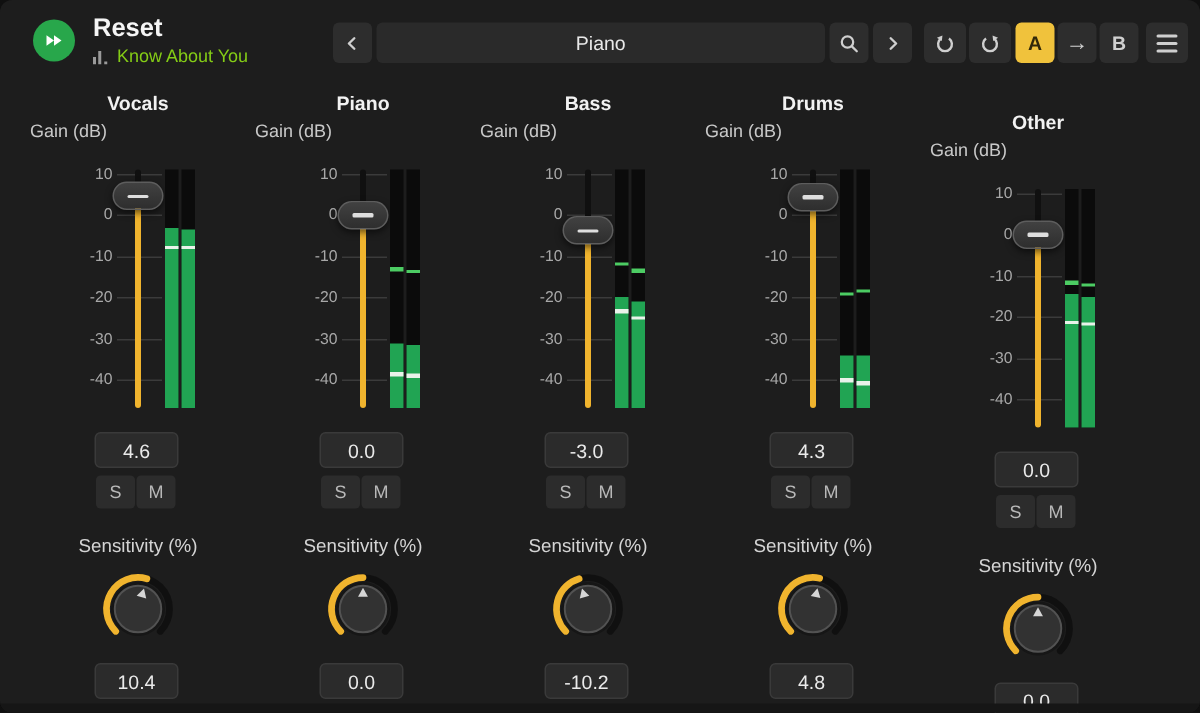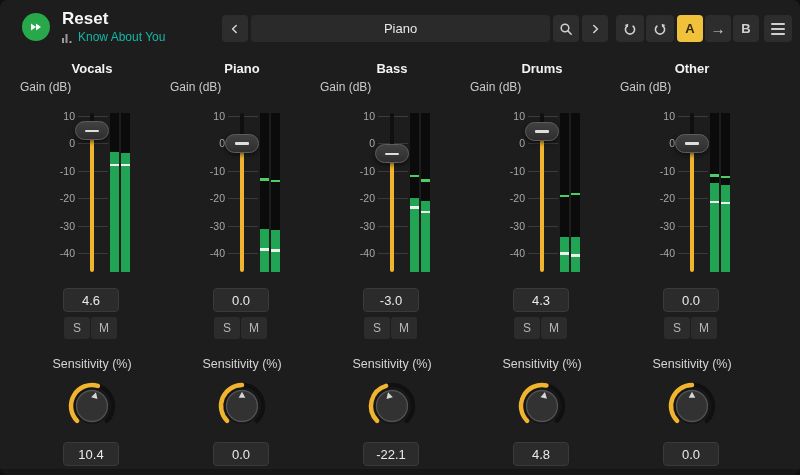--- a/index.html
+++ b/index.html
@@ -3,21 +3,21 @@
 <meta charset="utf-8">
 <style>
   html,body{margin:0;padding:0;background:#101010;}
   .window{position:relative;width:800px;height:475px;background:#1d1d1d;overflow:hidden;
           font-family:"Liberation Sans",sans-serif;border-radius:8px;}
   
   .logo{position:absolute;left:22px;top:13px;width:28px;height:28px;border-radius:50%;
         background:#28a74b;display:flex;align-items:center;justify-content:center;}
   .app-title{position:absolute;left:62px;top:9px;font-size:17px;font-weight:bold;color:#f5f5f5;}
   .subtitle{position:absolute;left:62px;top:30px;display:flex;align-items:center;gap:5px;
-            font-size:12px;color:#14b8a6;}
+            font-size:12px;color:#84cc16;}
   .tb-btn{position:absolute;top:15px;height:27px;background:#2d2d2d;border-radius:4px;
           display:flex;align-items:center;justify-content:center;box-sizing:border-box;
           color:#cfcfcf;cursor:default;}
   .preset-display{position:absolute;left:251px;top:15px;width:299px;height:27px;background:#2a2a2a;
           border-radius:4px;display:flex;align-items:center;justify-content:center;
           font-size:13px;color:#e8e8e8;}
   .btn-prev{left:222px;width:26px;}
   .btn-search{left:553px;width:26px;}
   .btn-next{left:582px;width:26px;}
   .btn-undo{left:616px;width:28px;}
@@ -266,21 +266,21 @@
     <div class="sens-label">Sensitivity (%)</div>
     <svg class="knob" width="56" height="56" viewBox="0 0 56 56">
           <path d="M 13.15 42.85 A 21 21 0 1 1 42.85 42.85" fill="none" stroke="#101010" stroke-width="4.5" stroke-linecap="round"></path>
           <path d="M 13.15 42.85 A 21 21 0 0 1 22.09 7.85" fill="none" stroke="#f0b42e" stroke-width="4.5" stroke-linecap="round"></path>
           <circle cx="28" cy="28" r="18" fill="#161616"></circle>
           <circle cx="28" cy="28" r="15.5" fill="#323232" stroke="#525252" stroke-width="1.3"></circle>
           <g transform="rotate(-16.335 28 28)">
             <polygon points="28,13.8 24.7,19.8 31.3,19.8" fill="#d6d6d6"></polygon>
           </g>
         </svg>
-    <div class="value-box sens-box">-22.1</div>
+    <div class="value-box sens-box">-10.2</div>
   </div>
 
   <div class="channel" style="left: 470px;">
     <div class="ch-title">Drums</div>
     <div class="ch-sub">Gain (dB)</div>
     <div class="fader-zone">
       <div class="scale">
             <div class="tick-line" style="top: 8px;"></div>
             <div class="tick-label" style="top: 2px;">10</div>
             <div class="tick-line" style="top: 35.4px;"></div>
@@ -319,21 +319,21 @@
           <path d="M 13.15 42.85 A 21 21 0 0 1 32.42 7.47" fill="none" stroke="#f0b42e" stroke-width="4.5" stroke-linecap="round"></path>
           <circle cx="28" cy="28" r="18" fill="#161616"></circle>
           <circle cx="28" cy="28" r="15.5" fill="#323232" stroke="#525252" stroke-width="1.3"></circle>
           <g transform="rotate(12.15 28 28)">
             <polygon points="28,13.8 24.7,19.8 31.3,19.8" fill="#d6d6d6"></polygon>
           </g>
         </svg>
     <div class="value-box sens-box">4.8</div>
   </div>
 
-  <div class="channel" style="left: 620px;">
+  <div class="channel" style="left: 620px; margin-top: 13px;">
     <div class="ch-title">Other</div>
     <div class="ch-sub">Gain (dB)</div>
     <div class="fader-zone">
       <div class="scale">
             <div class="tick-line" style="top: 8px;"></div>
             <div class="tick-label" style="top: 2px;">10</div>
             <div class="tick-line" style="top: 35.4px;"></div>
             <div class="tick-label" style="top: 29.4px;">0</div>
             <div class="tick-line" style="top: 62.8px;"></div>
             <div class="tick-label" style="top: 56.8px;">-10</div>

